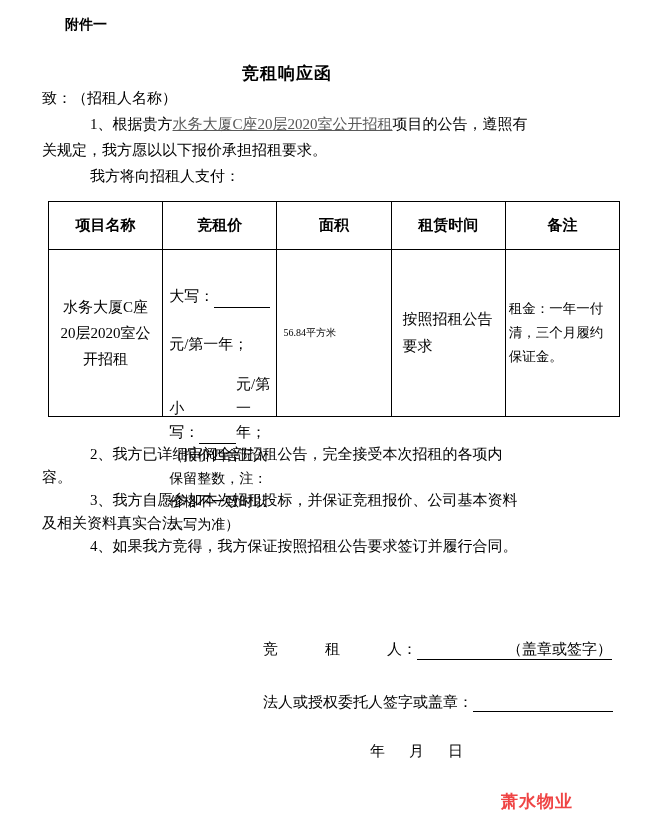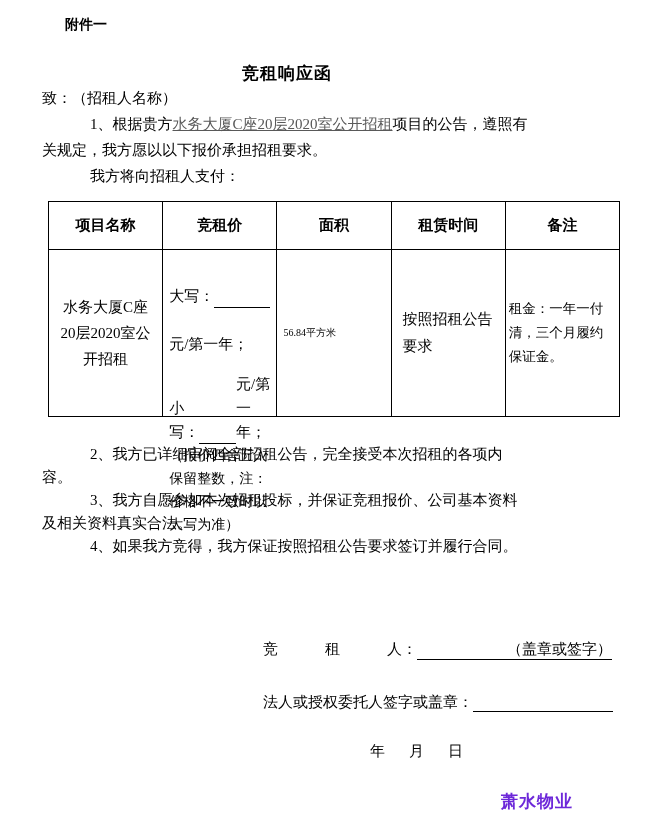--- a/index.html
+++ b/index.html
@@ -49,21 +49,21 @@
   .sp-char { display: inline-block; }
   .sp-char + .sp-char { margin-left: 47px; }
   .seal-note { border-bottom: 1px solid #000; display: inline-block; height: 20px; }
   .blank-sig { width: 90px; }
 
   .dateline { font-size: 15px; font-weight: normal; margin-top: 30px; margin-left: 328px; }
   .d + .d { margin-left: 24px; }
 
   .watermark {
     position: absolute; right: 3px; bottom: 3px;
-    font-size: 17px; font-weight: bold; color: #6d28d9; letter-spacing: 1px;
+    font-size: 17px; font-weight: bold; color: #ef4444; letter-spacing: 1px;
   }
 </style>
 </head>
 <body>
 
 <div class="page">
 
   <div class="attachment">附件一</div>
 
   <div class="doc-subtitle">竞租响应函</div>

